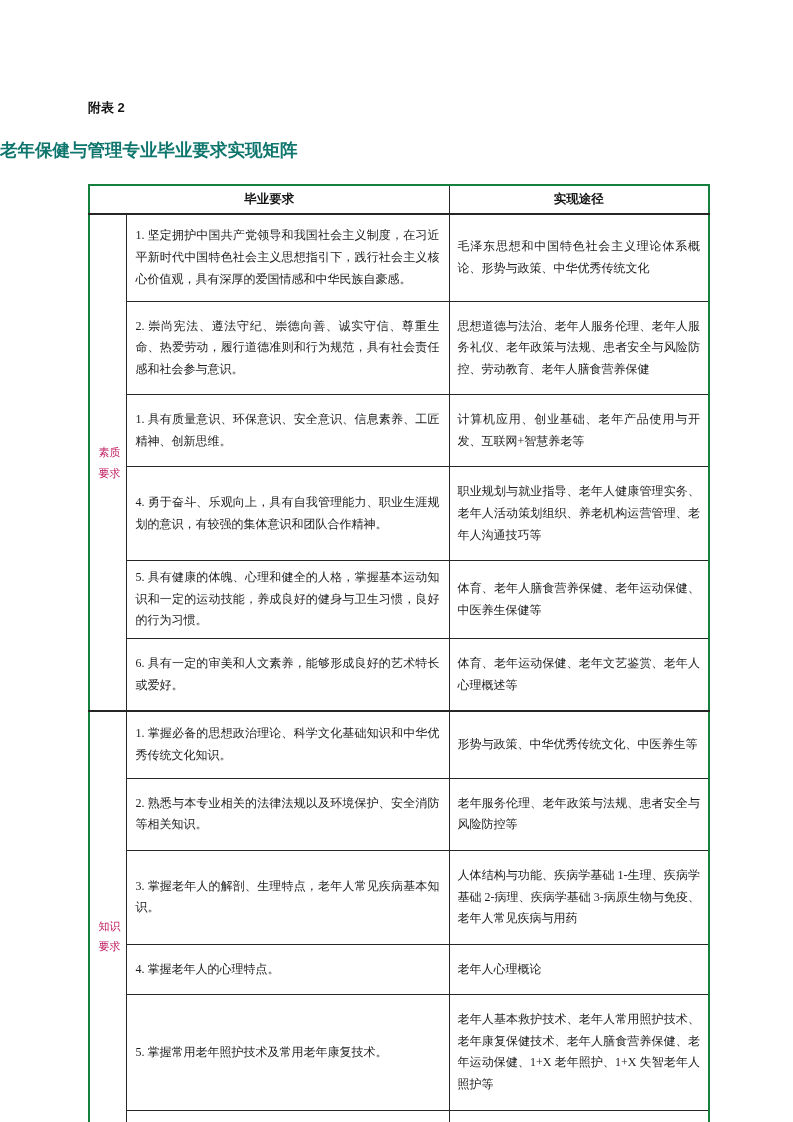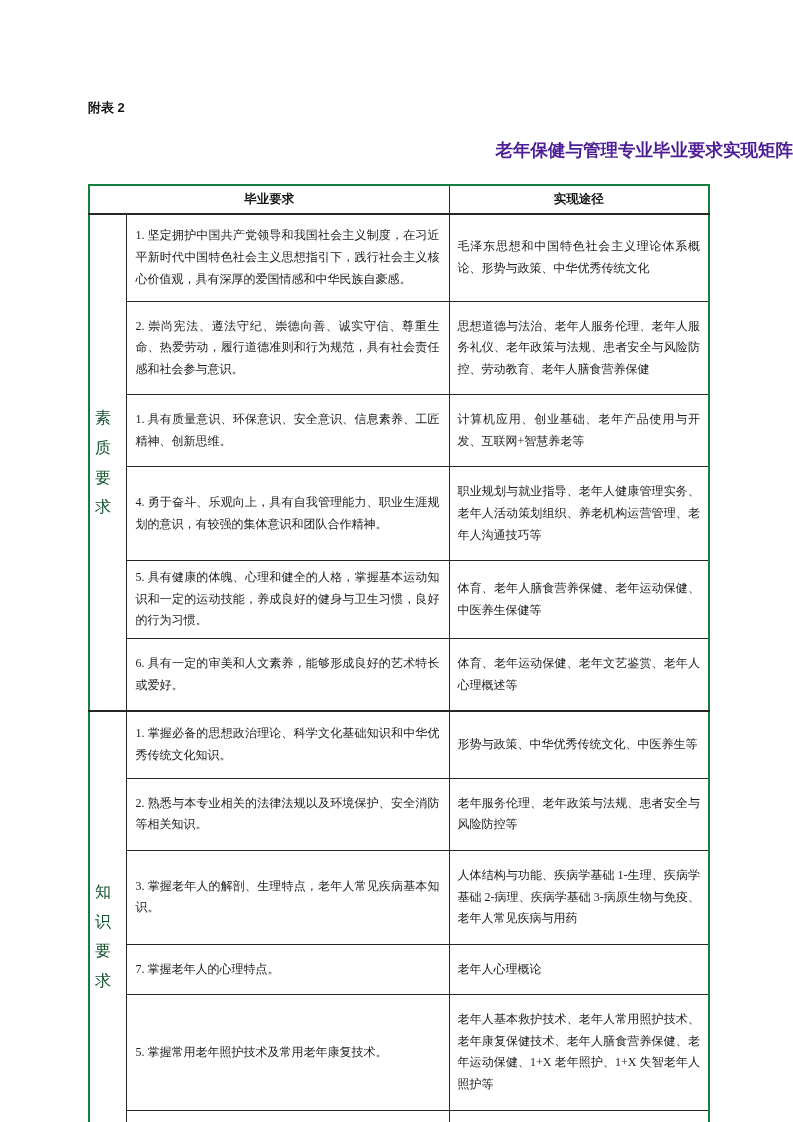--- a/index.html
+++ b/index.html
@@ -21,26 +21,26 @@
   .appendix {
     margin: 0 0 0 88px;
     font-family: "Liberation Sans", "DejaVu Sans", sans-serif;
     font-weight: bold;
     font-size: 13px;
     line-height: 20px;
     color: #151515;
   }
   .doc-title {
     margin: 21px 0 23px 0;
-    text-align: right;
+    text-align: left;
     font-family: "Liberation Sans", "DejaVu Sans", sans-serif;
     font-weight: bold;
     font-size: 17.5px;
     line-height: 22px;
-    color: #4c1d95;
+    color: #0f766e;
   }
   table.matrix {
     width: 620px;
     margin-left: 88px;
     border-collapse: collapse;
     table-layout: fixed;
     border: 2px solid #15803d;
     font-size: 12px;
   }
   .col-cat  { width: 37px; }
@@ -56,25 +56,25 @@
     font-family: "Liberation Sans", "DejaVu Sans", sans-serif;
     font-weight: bold;
     font-size: 12.5px;
     text-align: center;
     padding: 5px 4px;
     color: #151515;
   }
   tbody.sec-knowledge tr:first-child td { border-top-width: 2px; }
   td.cat {
     font-family: "Liberation Sans", "DejaVu Sans", sans-serif;
-    font-size: 16px;
-    text-align: left;
+    font-size: 11px;
+    text-align: right;
     line-height: 1.85;
     padding: 2px 5px;
-    color: #14532d;
+    color: #be185d;
   }
   td.req {
     padding: 6px 9px;
     text-align: justify;
     line-height: 1.8;
     color: #1c1c1c;
   }
   td.path {
     padding: 14px 8px;
     text-align: justify;
@@ -160,21 +160,21 @@
       </tr>
       <tr class="h-k2">
         <td class="req">2. 熟悉与本专业相关的法律法规以及环境保护、安全消防等相关知识。</td>
         <td class="path">老年服务伦理、老年政策与法规、患者安全与风险防控等</td>
       </tr>
       <tr class="h-k3">
         <td class="req">3. 掌握老年人的解剖、生理特点，老年人常见疾病基本知识。</td>
         <td class="path">人体结构与功能、疾病学基础 1-生理、疾病学基础 2-病理、疾病学基础 3-病原生物与免疫、老年人常见疾病与用药</td>
       </tr>
       <tr class="h-k4">
-        <td class="req">7. 掌握老年人的心理特点。</td>
+        <td class="req">4. 掌握老年人的心理特点。</td>
         <td class="path">老年人心理概论</td>
       </tr>
       <tr class="h-k5">
         <td class="req">5. 掌握常用老年照护技术及常用老年康复技术。</td>
         <td class="path">老年人基本救护技术、老年人常用照护技术、老年康复保健技术、老年人膳食营养保健、老年运动保健、1+X 老年照护、1+X 失智老年人照护等</td>
       </tr>
       <tr class="h-k6">
         <td class="req">6. 掌握老年人健康评估知识及常用技术。</td>
         <td class="path">老年人综合能力评估</td>
       </tr>

